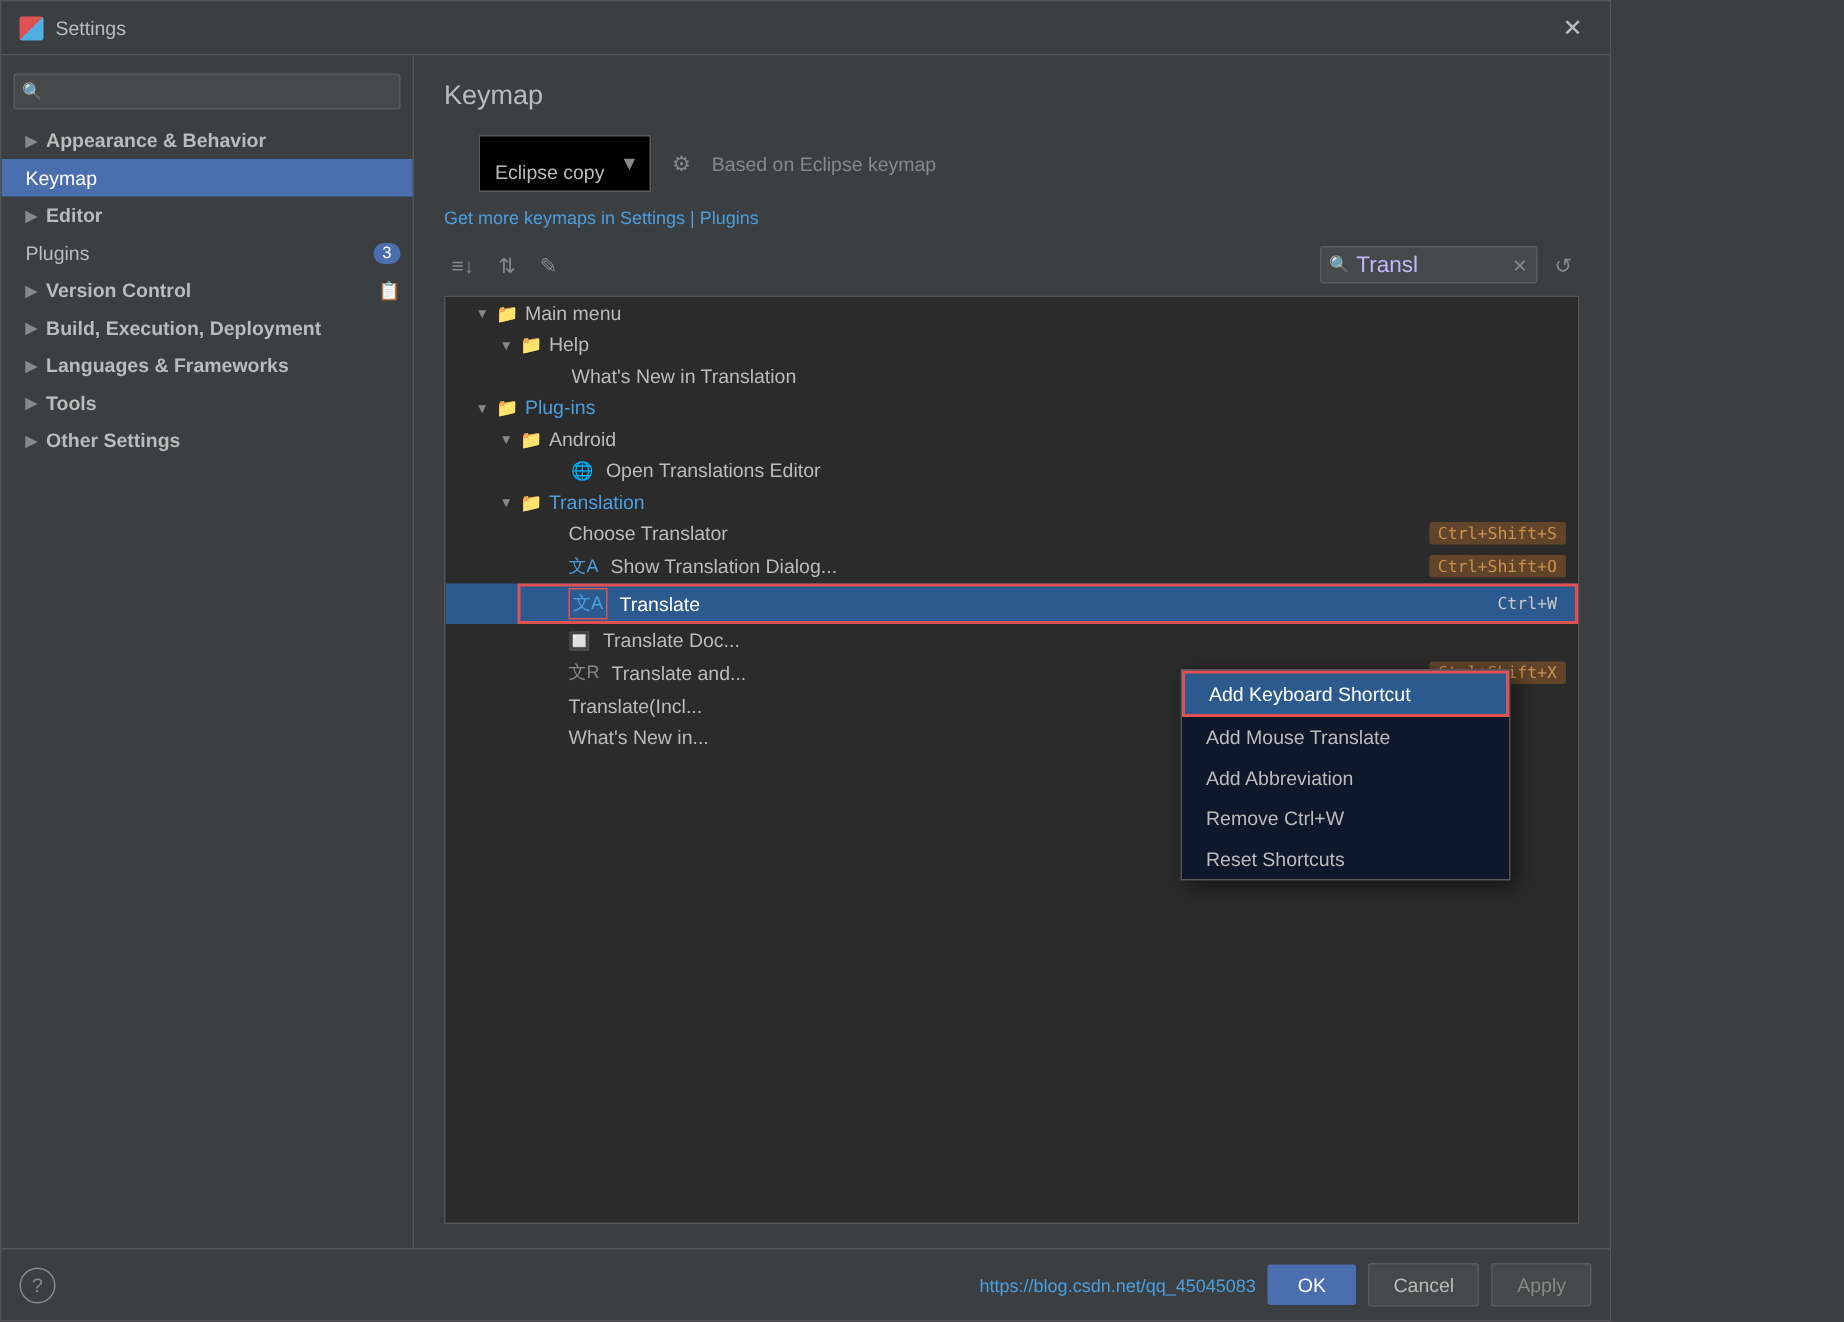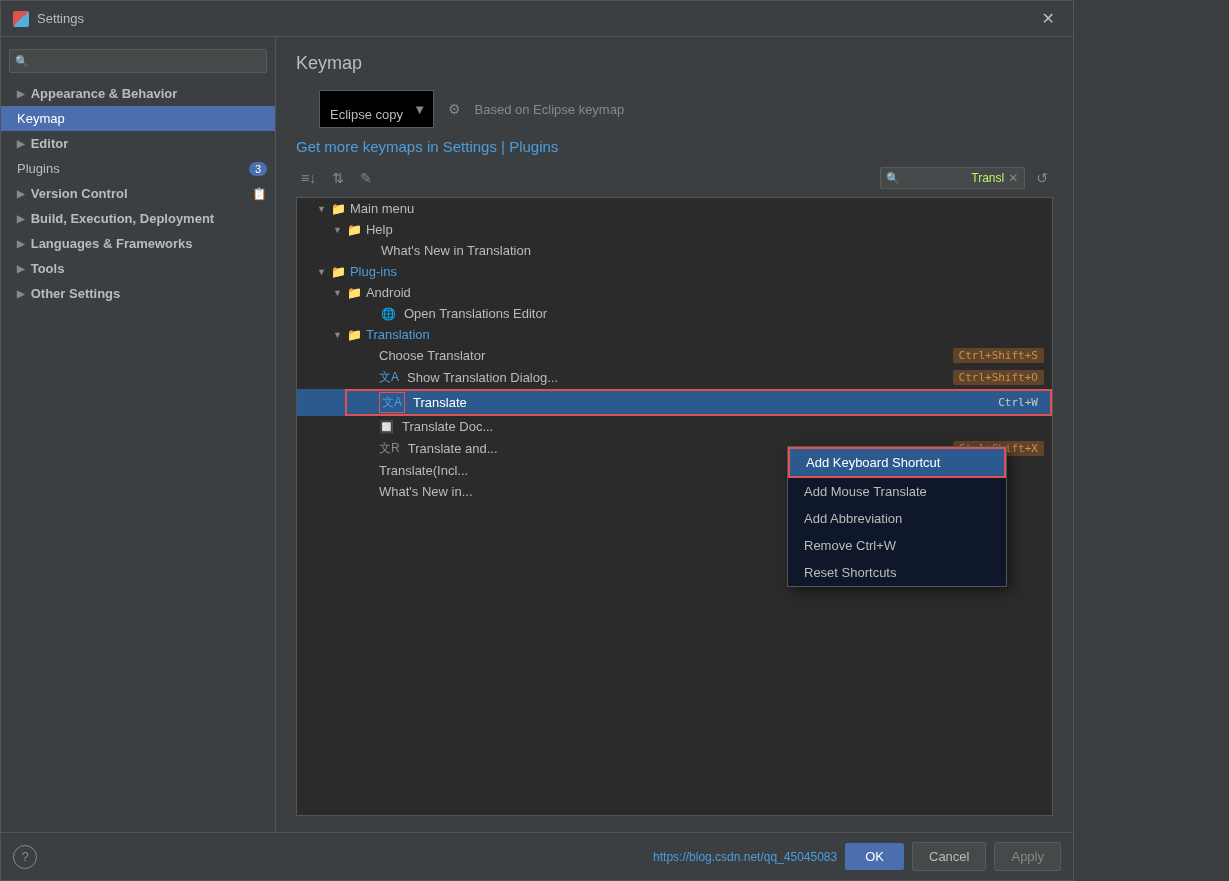--- a/index.html
+++ b/index.html
@@ -167,21 +167,21 @@
     }
 
     .based-on-text {
       color: #888;
       font-size: 13px;
     }
 
     .get-more-link {
       color: #4b9ede;
       text-decoration: none;
-      font-size: 15px;
+      font-size: 12px;
       margin-bottom: 12px;
       display: inline-block;
     }
 
     .toolbar {
       display: flex;
       align-items: center;
       gap: 6px;
       margin-bottom: 8px;
     }
@@ -464,21 +464,21 @@
       </div>
 
       <a class="get-more-link" href="#">Get more keymaps in Settings | Plugins</a>
 
       <div class="toolbar">
         <button class="toolbar-btn" title="Filter">≡↓</button>
         <button class="toolbar-btn" title="Expand">⇅</button>
         <button class="toolbar-btn" title="Edit">✎</button>
         <div class="search-wrap">
           <span style="color:#888;font-size:11px;">🔍</span>
-          <input type="text" value="Transl" style="background: none; border: none; color: #bef264; font-size: 12px; outline: none; width: 100px; text-align: right;">
+          <input type="text" value="Transl" style="background: none; border: none; color: #c4b5fd; font-size: 15px; outline: none; width: 100px;">
           <span class="search-clear">✕</span>
         </div>
         <button class="restore-btn" title="Restore">↺</button>
       </div>
 
       <div class="tree-container">
 
         <div class="tree-item indent-1">
           <span class="tree-arrow">▼</span>
           <span class="folder-icon">📁</span>

